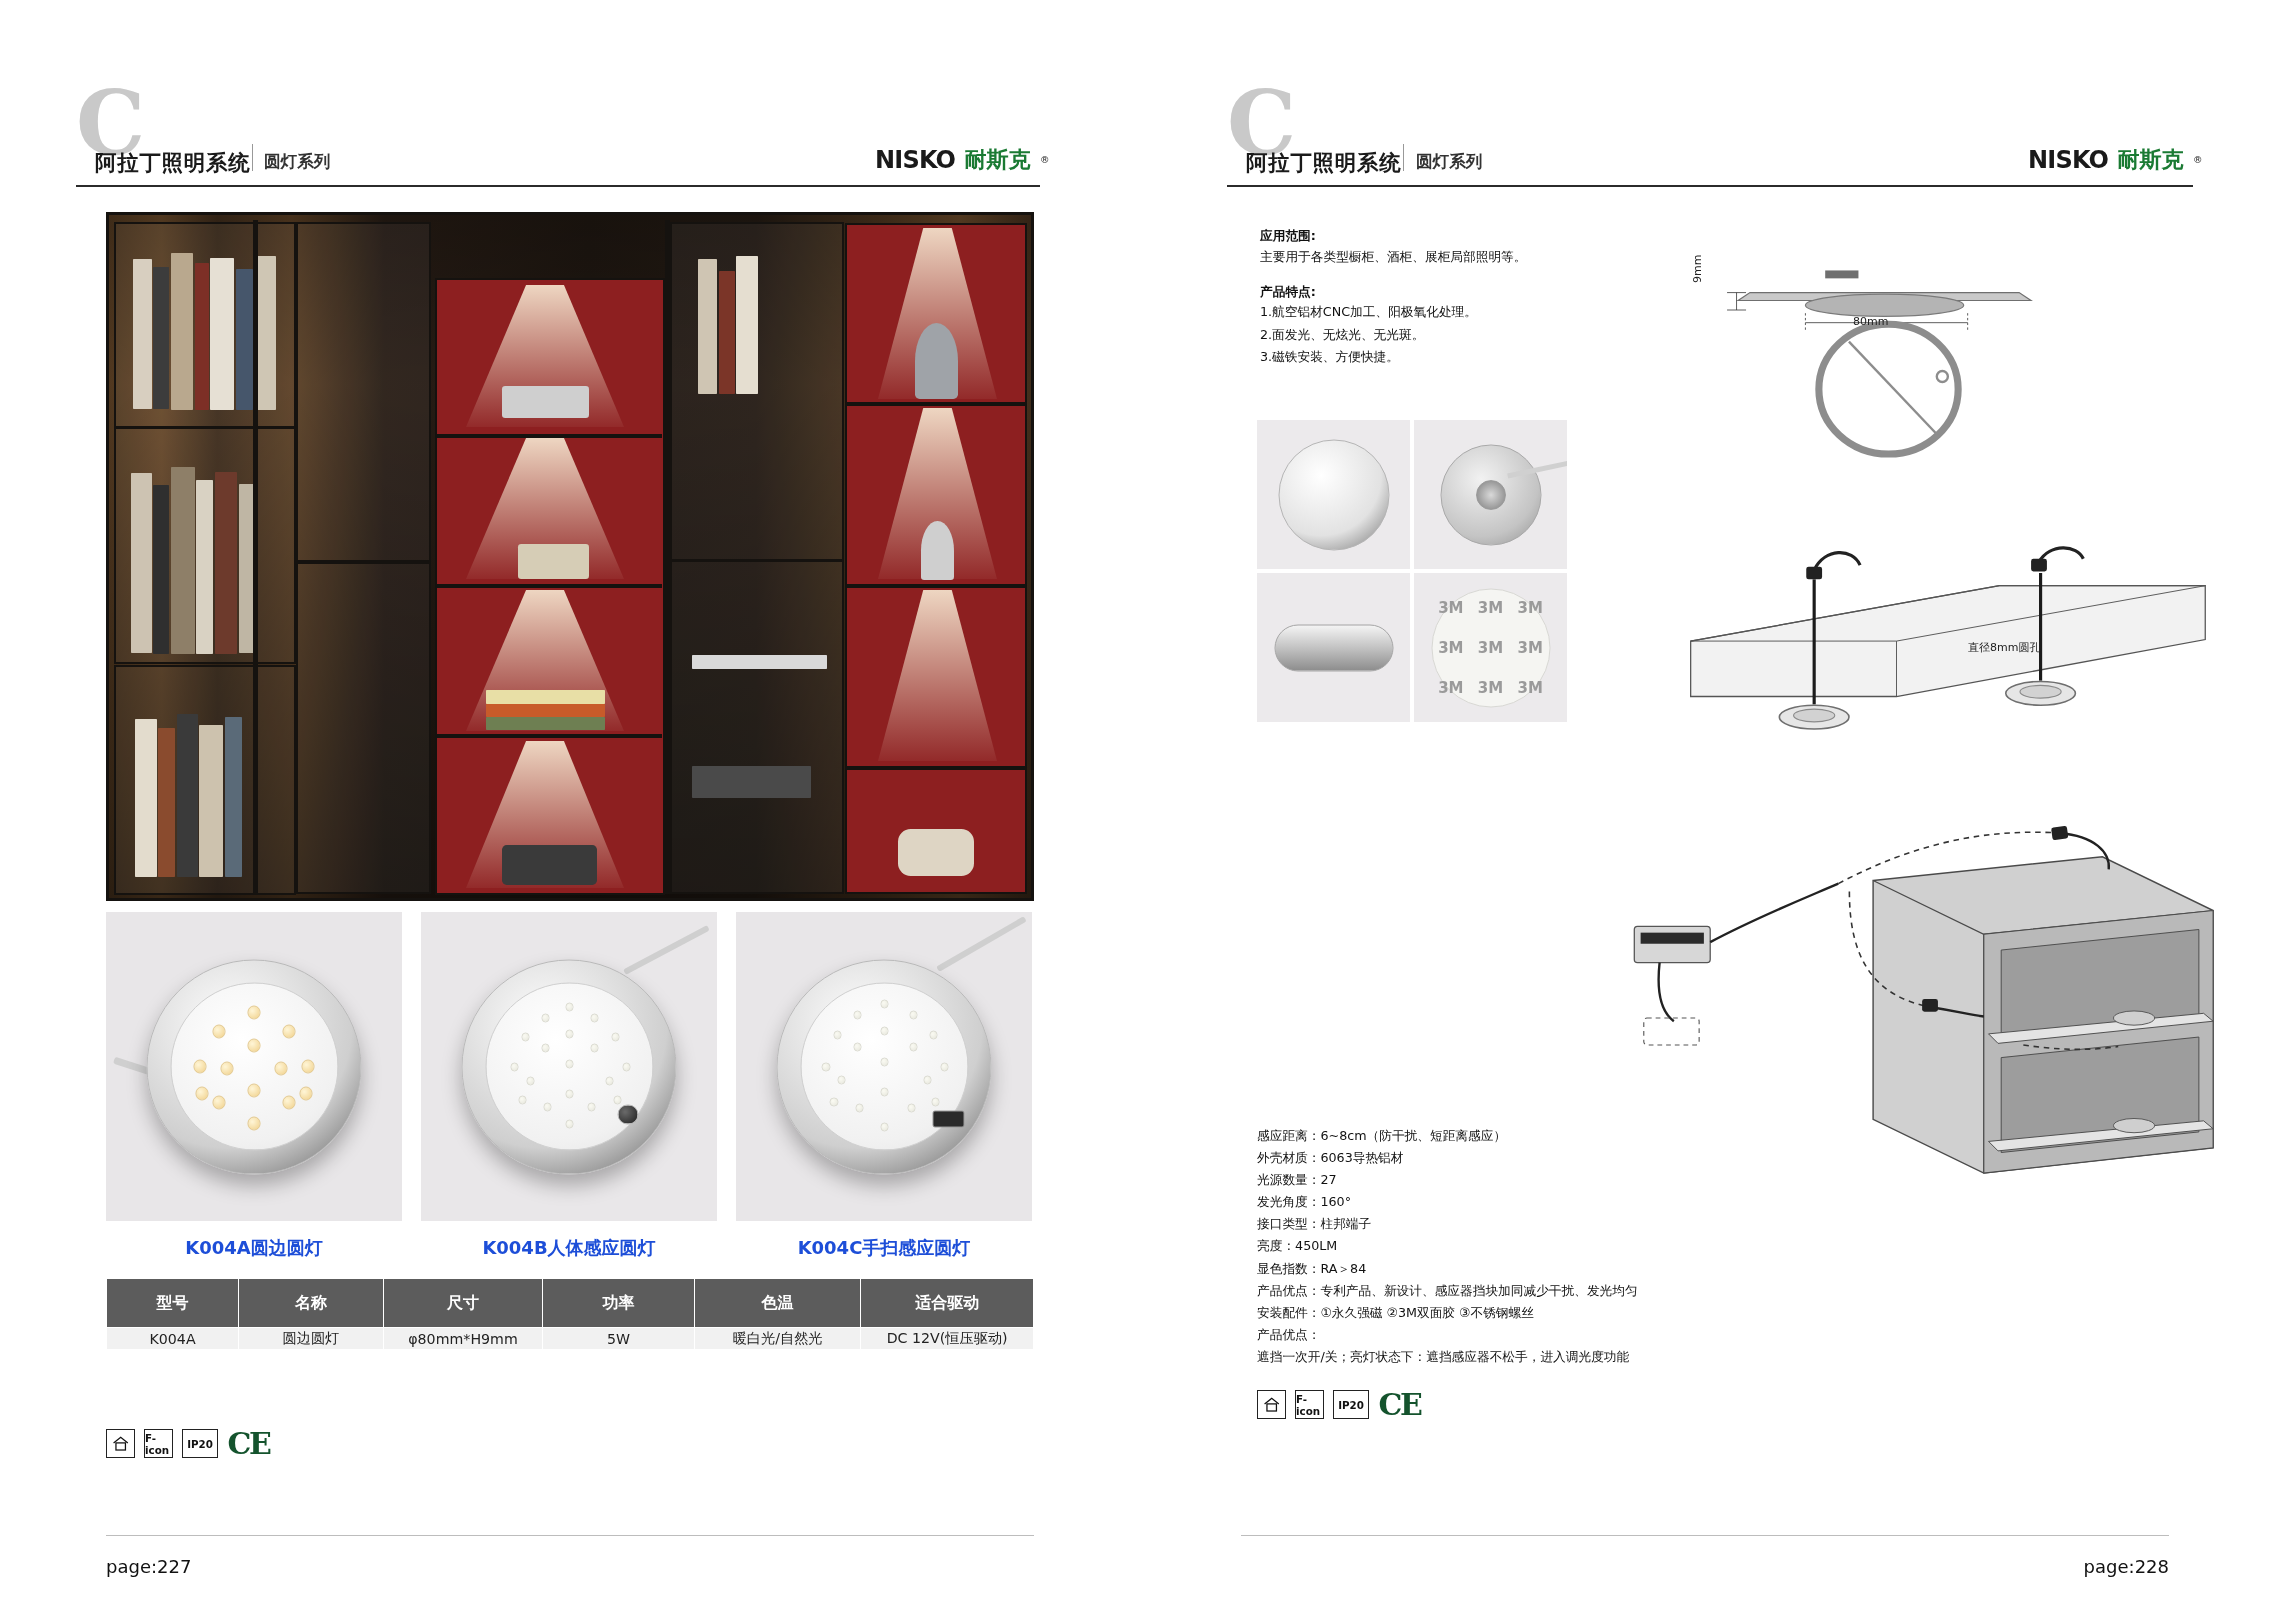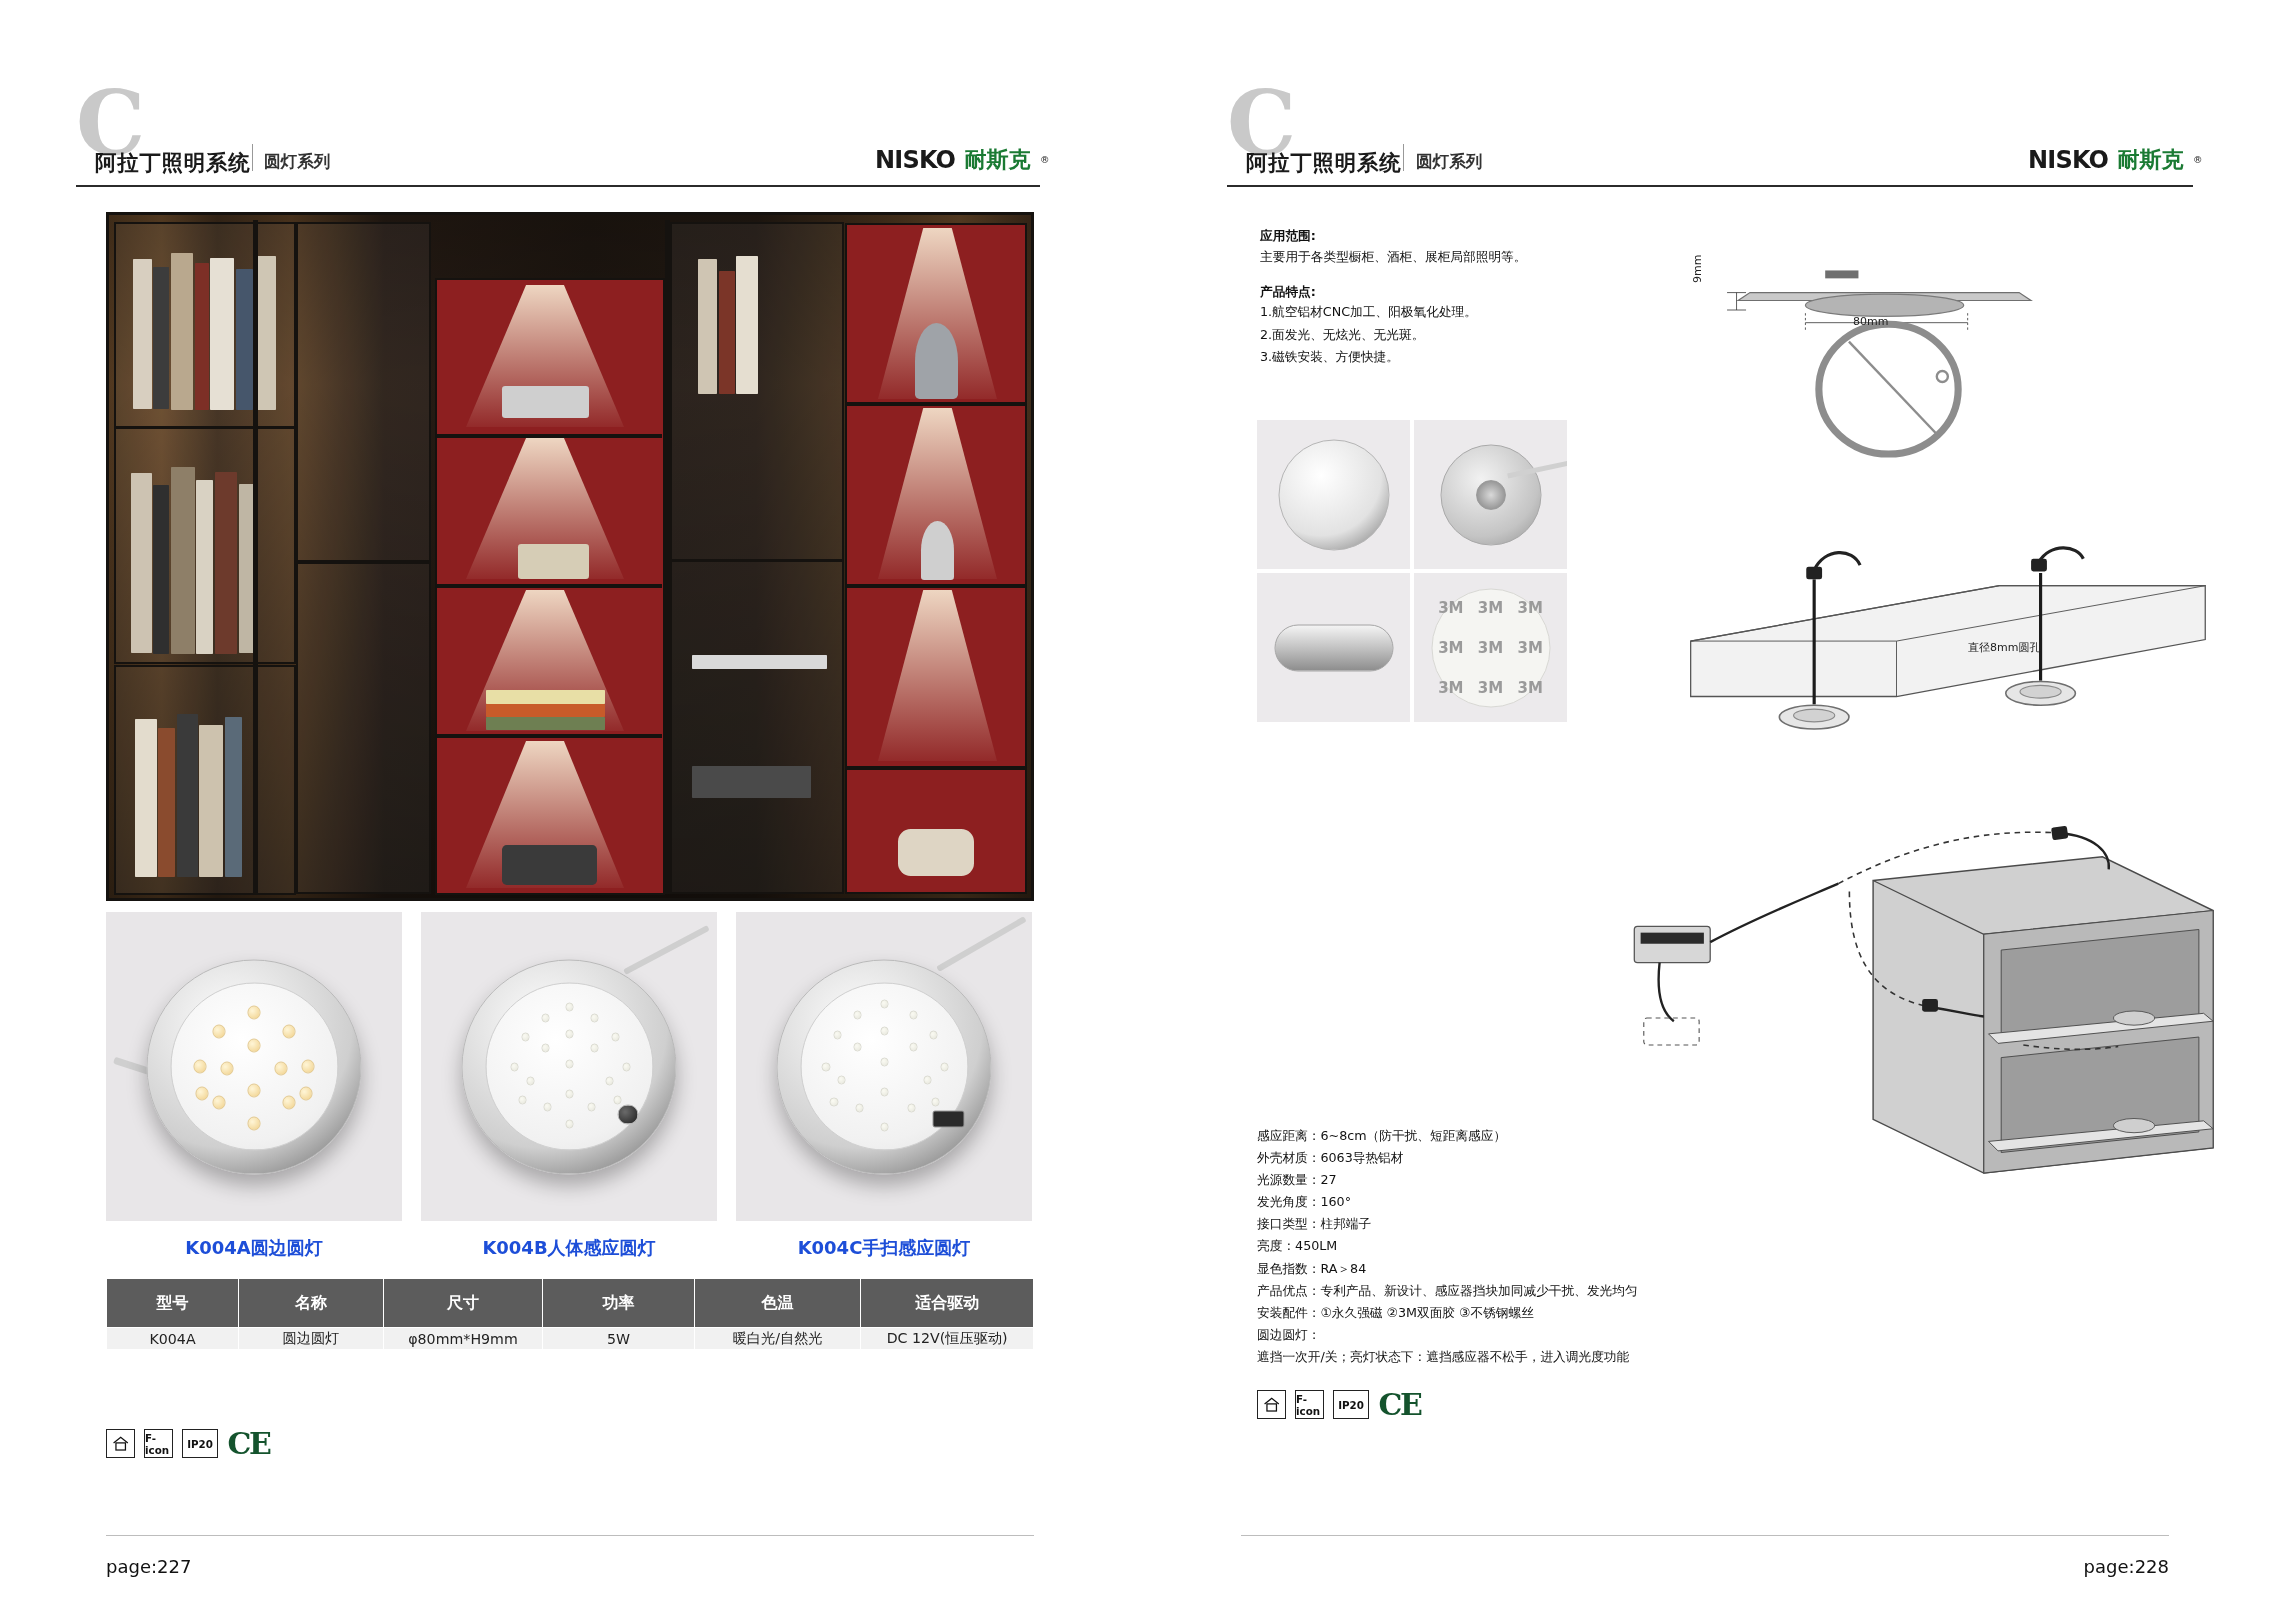--- a/index.html
+++ b/index.html
@@ -508,21 +508,21 @@
 
     <div class="rp-text" style="left:120px; top:1126px;">感应距离：6~8cm（防干扰、短距离感应）</div>
     <div class="rp-text" style="left:120px; top:1148px;">外壳材质：6063导热铝材</div>
     <div class="rp-text" style="left:120px; top:1170px;">光源数量：27</div>
     <div class="rp-text" style="left:120px; top:1192px;">发光角度：160°</div>
     <div class="rp-text" style="left:120px; top:1214px;">接口类型：柱邦端子</div>
     <div class="rp-text" style="left:120px; top:1236px;">亮度：450LM</div>
     <div class="rp-text" style="left:120px; top:1259px;">显色指数：RA＞84</div>
     <div class="rp-text" style="left:120px; top:1281px;">产品优点：专利产品、新设计、感应器挡块加同减少干扰、发光均匀</div>
     <div class="rp-text" style="left:120px; top:1303px;">安装配件：①永久强磁 ②3M双面胶 ③不锈钢螺丝</div>
-    <div class="rp-text" style="left:120px; top:1325px;">圆边圆灯：</div>
+    <div class="rp-text" style="left:120px; top:1325px;">产品优点：</div>
     <div class="rp-text" style="left:120px; top:1347px;">遮挡一次开/关；亮灯状态下：遮挡感应器不松手，进入调光度功能</div>
 
     <div class="certs" style="left:120px; top:1387px;">
       <div class="cert-box">
         <svg width="17.4" height="17.4" viewBox="0 0 22 22">
             <polyline points="2,10 11,3 20,10" fill="none" stroke="#111" stroke-width="1.6"></polyline>
             <rect x="5" y="10" width="12" height="9" fill="none" stroke="#111" stroke-width="1.6"></rect>
           </svg>
       </div>
       <div class="cert-box">

